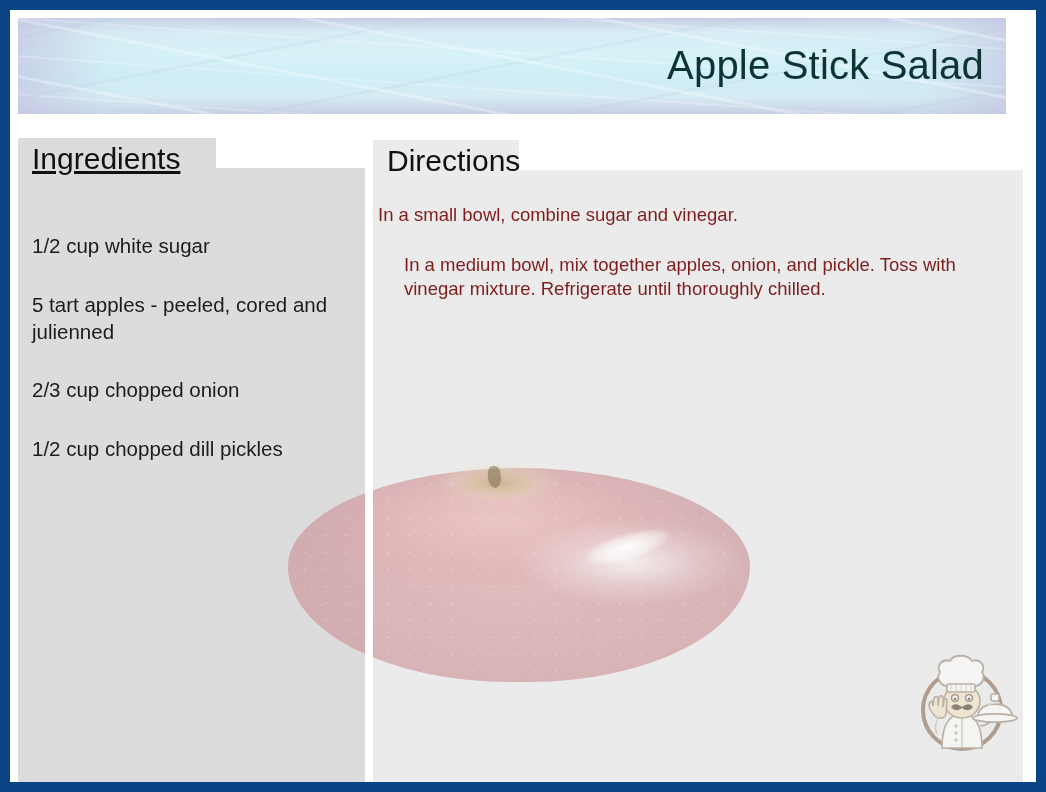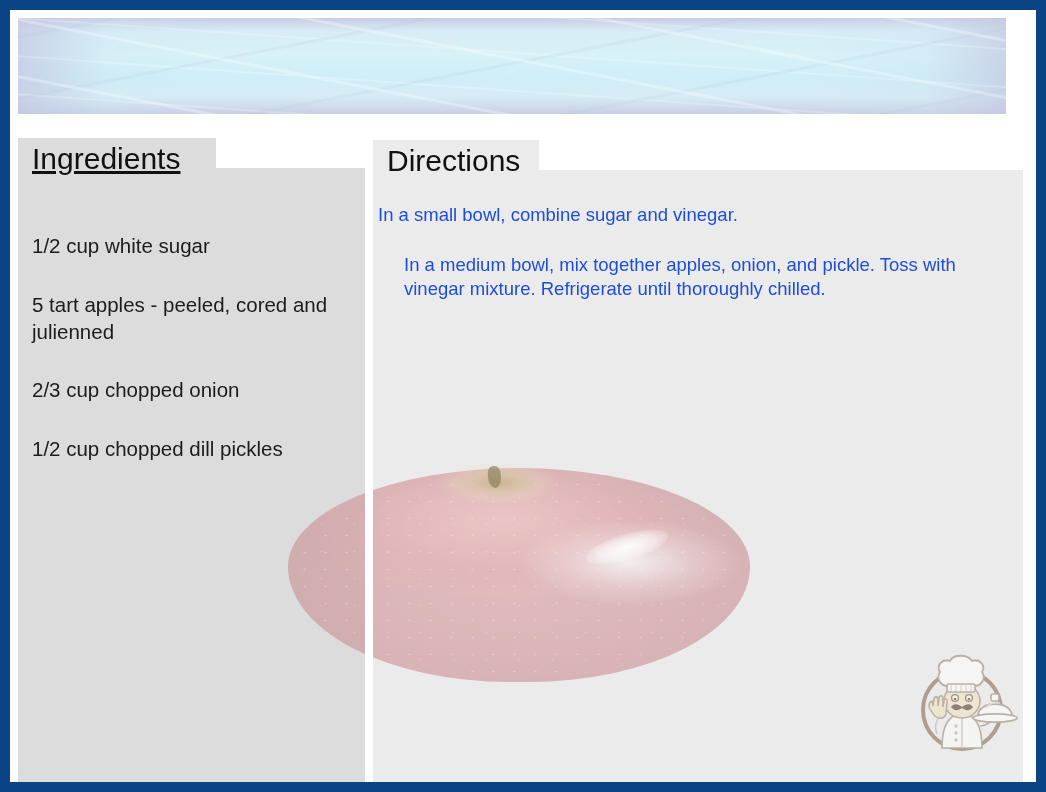--- a/index.html
+++ b/index.html
@@ -126,21 +126,21 @@
     left: 8px;
     top: 128px;
     width: 198px;
     height: 42px;
     background: #dcdcdc;
     text-decoration: underline;
   }
   .tab-directions {
     left: 363px;
     top: 130px;
-    width: 166px;
+    width: 146px;
     height: 42px;
     background: #ebebeb;
   }
 
   
   .ingredients-list {
     position: absolute;
     left: 22px;
     top: 191px;
     width: 330px;
@@ -151,21 +151,21 @@
   }
   .ingredients-list div { white-space: normal; margin-top: 32px; }
 
   .directions-body {
     position: absolute;
     left: 368px;
     top: 193px;
     width: 640px;
     font-size: 18.5px;
     line-height: 24px;
-    color: #1d4ed8;
+    color: #7f1d1d;
     z-index: 4;
   }
   .directions-body p { margin: 0 0 26px 0; }
   .directions-body p:last-child { margin-bottom: 0; margin-left: 26px; }
 
   
   .apple-wrap {
     position: absolute;
     left: 278px;
     top: 440px;
@@ -258,20 +258,21 @@
   .chef-logo svg { display: block; width: 116px; height: 116px; }
 </style>
 </head>
 <body>
 
 <div class="slide">
   <div class="slide-inner">
 
     <div class="banner">
       <div class="banner-weave"></div>
+      <div class="banner-title">Apple Stick Salad</div>
     </div>
 
     <div class="panel panel-ingredients"></div>
 
     <div class="panel panel-directions"></div>
 
     <div class="apple-wrap">
       <div class="apple-body"></div>
       <div class="apple-speckle"></div>
       <div class="apple-core"></div>

